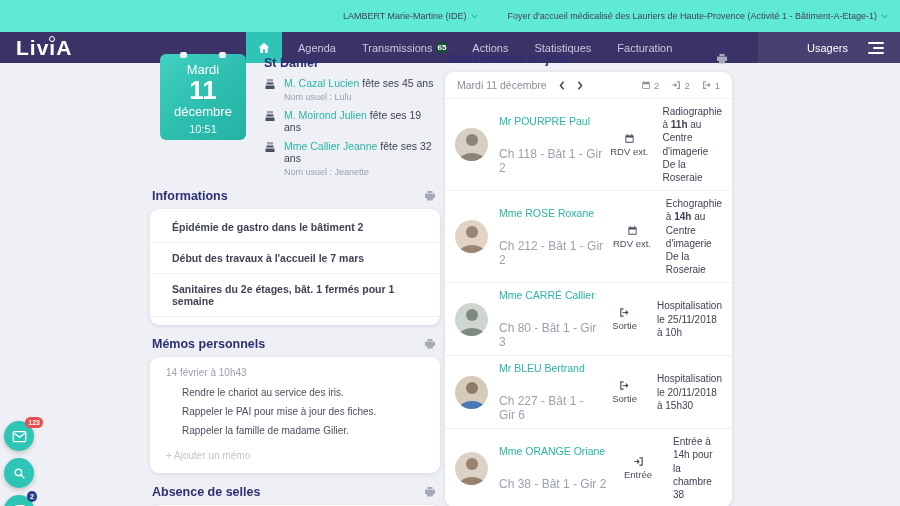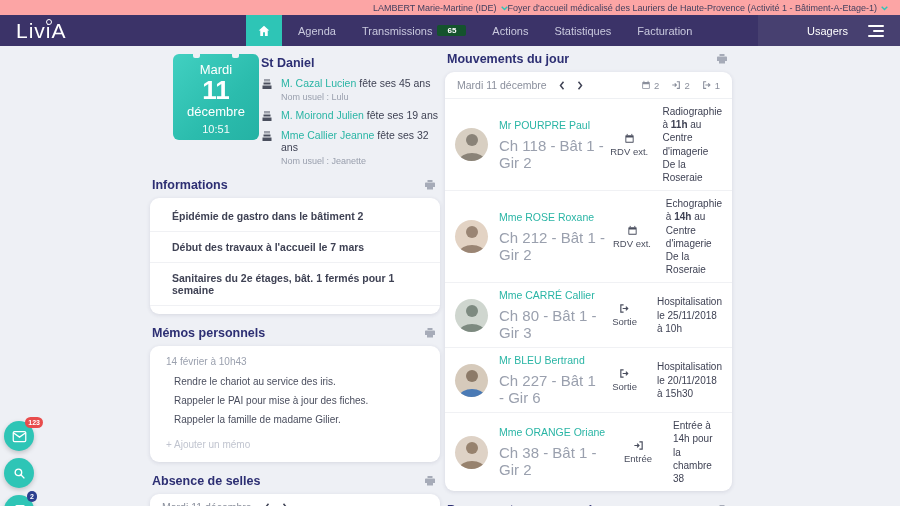--- a/index.html
+++ b/index.html
@@ -1,43 +1,43 @@
 <!DOCTYPE html>
 <html><head>
 <meta charset="utf-8">
 <style>
   html,body{margin:0;padding:0}
   body{width:900px;height:506px;overflow:hidden;background:#eef0f5;font-family:"Liberation Sans",sans-serif;position:relative}
   svg{display:block}
 
   
-  .top-strip{height:15px;background:#fca5a5;display:flex;justify-content:flex-end;align-items:center;padding:0 12px;font-size:9px;color:#44405e}
+  .top-strip{height:32px;background:#5eead4;display:flex;justify-content:flex-end;align-items:center;gap:30px;padding:0 12px;font-size:9px;color:#44405e}
   .strip-item{display:flex;align-items:center;gap:4px;cursor:pointer}
   .strip-item svg{margin-top:1px}
 
   
   .nav{height:31px;background:#3b3368;position:relative;display:flex;align-items:center}
-  .logo{color:#fff;font-size:21px;font-weight:400;letter-spacing:1px;margin-left:16px;line-height:1}
+  .logo{color:#fff;font-size:21px;font-weight:700;letter-spacing:1px;margin-left:16px;line-height:1}
   .logo-i{position:relative;display:inline-block}
   .logo-i::after{content:"";position:absolute;top:-1px;left:0px;width:4px;height:4px;border:1px solid #fff;border-radius:50%;background:#3b3368}
   .home-tab{position:absolute;left:246px;top:0;width:36px;height:31px;background:#2ec5b6;display:flex;align-items:center;justify-content:center;cursor:pointer}
   .nav-items{position:absolute;left:298px;top:0;height:31px;display:flex;gap:26px;font-size:11px;color:#c9c9de;align-items:center}
   .nav-item{display:flex;align-items:flex-start;cursor:pointer}
-  .t-badge{background:#14532d;color:#fff;font-size:8px;padding:1px 10px;border-radius:2px;margin-left:5px;font-weight:bold}
+  .t-badge{background:#14532d;color:#fff;font-size:8px;padding:1px 0;border-radius:2px;margin-left:5px;font-weight:bold}
   .nav-right{position:absolute;right:0;top:0;height:31px;width:142px;background:#474070;display:flex;align-items:center;justify-content:flex-end;gap:20px;padding-right:16px;color:#fff;font-size:11px;box-sizing:border-box}
   .burger{display:flex;flex-direction:column;gap:3px;cursor:pointer;align-items:flex-end}
   .burger i{display:block;height:2px;background:#fff;border-radius:1px}
   .burger i:nth-child(1){width:16px}.burger i:nth-child(2){width:11px}.burger i:nth-child(3){width:16px}
 
   
   .col-left{position:absolute;left:150px;top:54px;width:290px}
   .col-right{position:absolute;left:445px;top:49px;width:287px}
 
   
-  .saint{display:flex;gap:2px;margin-left:23px}
+  .saint{display:flex;gap:18px;margin-left:10px}
   .date-card{width:86px;height:78px;background:linear-gradient(135deg,#41d0c1 0%,#2bbcad 60%,#25b2a4 100%);border-radius:6px;color:#fff;text-align:center;position:relative;flex:none;padding-top:8px;box-sizing:content-box}
   .notch{position:absolute;top:-2px;width:7px;height:6px;background:#eef0f5;border-radius:2px}
   .notch.l{left:20px}.notch.r{right:20px}
   .dc-weekday{font-size:13px}
   .dc-day{font-size:26px;font-weight:bold;line-height:27px}
   .dc-month{font-size:13px}
   .dc-time{font-size:11px;margin-top:4px;opacity:.95}
   .saint-body .panel-title{margin:2px 0 6px}
   .bday{display:flex;gap:8px;margin-top:7px;font-size:10.5px;color:#3f4254;align-items:flex-start}
   .bday-icon{color:#4a4f5e;margin-top:1px}
@@ -49,37 +49,37 @@
   .panel-head{display:flex;justify-content:space-between;align-items:center;padding:3px 4px 6px 2px}
   .panel-title{font-size:12.5px;font-weight:bold;color:#2d2f73}
   .print-btn{color:#a6abb8;cursor:pointer}
   .card{background:#fff;border-radius:9px;box-shadow:0 1px 4px rgba(40,40,80,.12)}
 
   .info-item{padding:9px 18px 9px 22px;font-size:10.5px;font-weight:bold;color:#3f4254;border-bottom:1px solid #f0f1f4}
   .info-card{padding:3px 0 8px}
 
   .memo-card{padding:10px 16px 12px;font-size:10px;color:#4a4e5e}
   .memo-date{color:#9aa0ae;margin-bottom:9px}
-  .memo-line{margin:8px 8px}
+  .memo-line{margin:8px 16px}
   .memo-add{color:#c0c4cf;margin-top:14px;cursor:pointer}
 
   .subhead{display:flex;align-items:center;padding:7px 12px;border-bottom:1px solid #eef0f3;font-size:10.5px;color:#8a8f9c}
   .arrows{margin-left:12px;display:flex;gap:12px;align-items:center}
   .arrow{cursor:pointer}
   .subhead-right{margin-left:auto;display:flex;gap:12px;align-items:center;font-size:9.5px;color:#8a8f9c}
   .counter{display:flex;align-items:center;gap:3px}
 
   .prow{display:flex;align-items:center;padding:6px 10px;border-bottom:1px solid #f0f1f4}
   .prow:last-child{border-bottom:none}
   .avatar{width:33px;height:33px;border-radius:50%;position:relative;overflow:hidden;flex:none;background:var(--bg,#d8cfc2)}
   .avatar .head{position:absolute;top:6px;left:50%;transform:translateX(-50%);width:12px;height:12px;border-radius:50%;background:var(--fg,#8a8378)}
   .avatar .shoulders{position:absolute;bottom:-5px;left:50%;transform:translateX(-50%);width:24px;height:13px;border-radius:50% 50% 0 0;background:var(--sh,var(--fg,#8a8378))}
   .pinfo{margin-left:11px;width:112px}
   .pname{font-size:10.5px;color:#2ab5a5}
-  .proom{font-size:15px;color:#9aa0ae;margin-top:6px}
+  .proom{font-size:12px;color:#9aa0ae;margin-top:20px}
   .ptype{width:54px;text-align:center;font-size:9.5px;color:#4a4e5e}
   .ptype svg{margin:0 auto 2px}
   .pdesc{flex:1;font-size:10px;color:#3f4254;line-height:1.32;padding-left:8px}
   b{font-weight:bold}
 
   
   .fabs{position:absolute;left:4px;top:421px;display:flex;flex-direction:column;gap:7px}
   .fab{width:30px;height:30px;border-radius:50%;background:#2ec5b6;display:flex;align-items:center;justify-content:center;position:relative;box-shadow:0 2px 5px rgba(0,0,0,.2);cursor:pointer}
   .fab-badge{position:absolute;top:-4px;right:-9px;background:#e84c4c;color:#fff;font-size:7px;line-height:1;padding:2px 3px;border-radius:6px;font-weight:bold}
   .fab-badge.blue{background:#2b3f8f;right:-3px}

